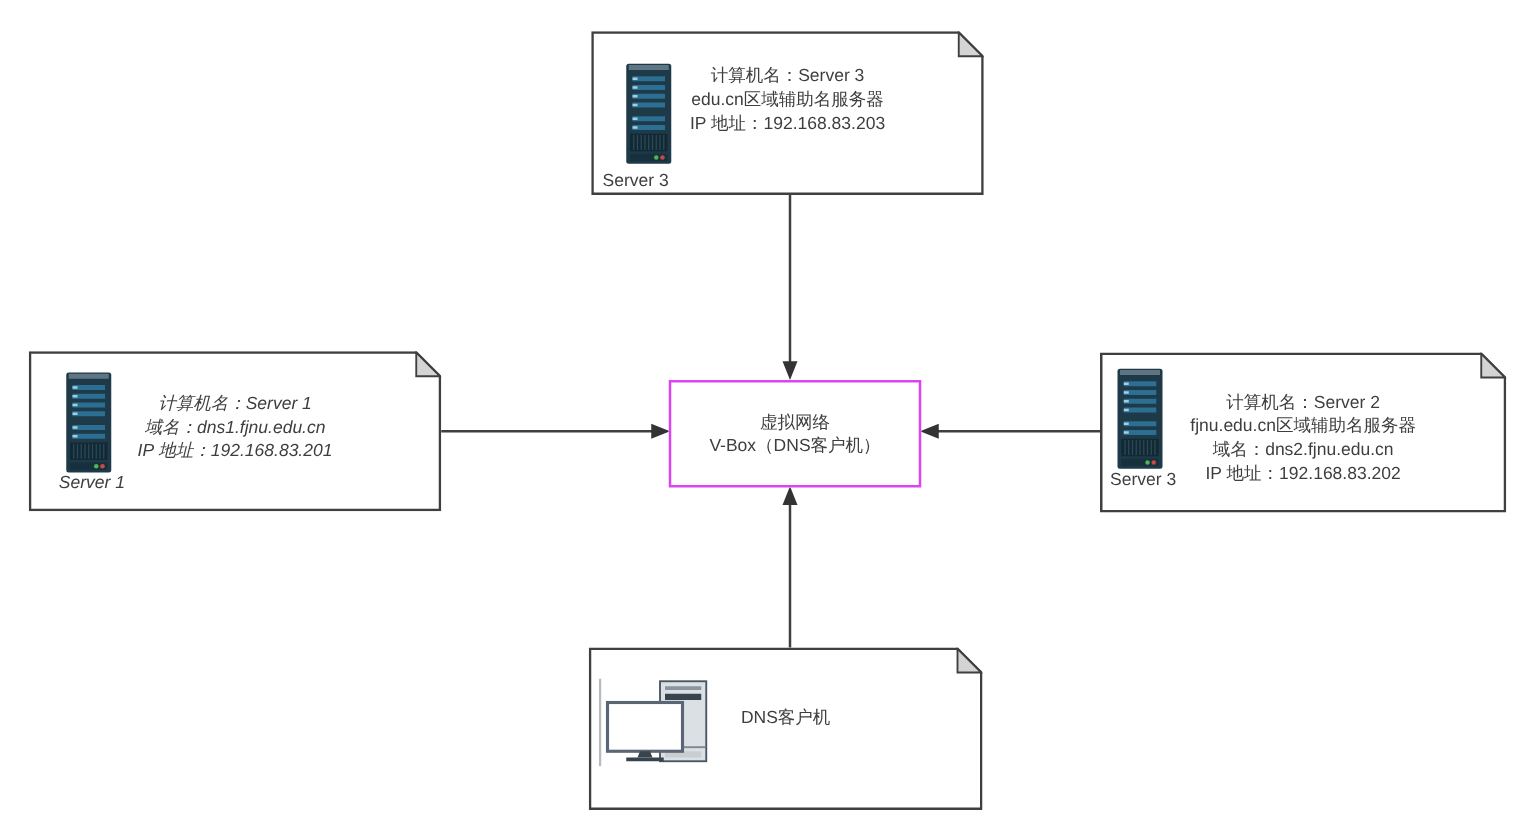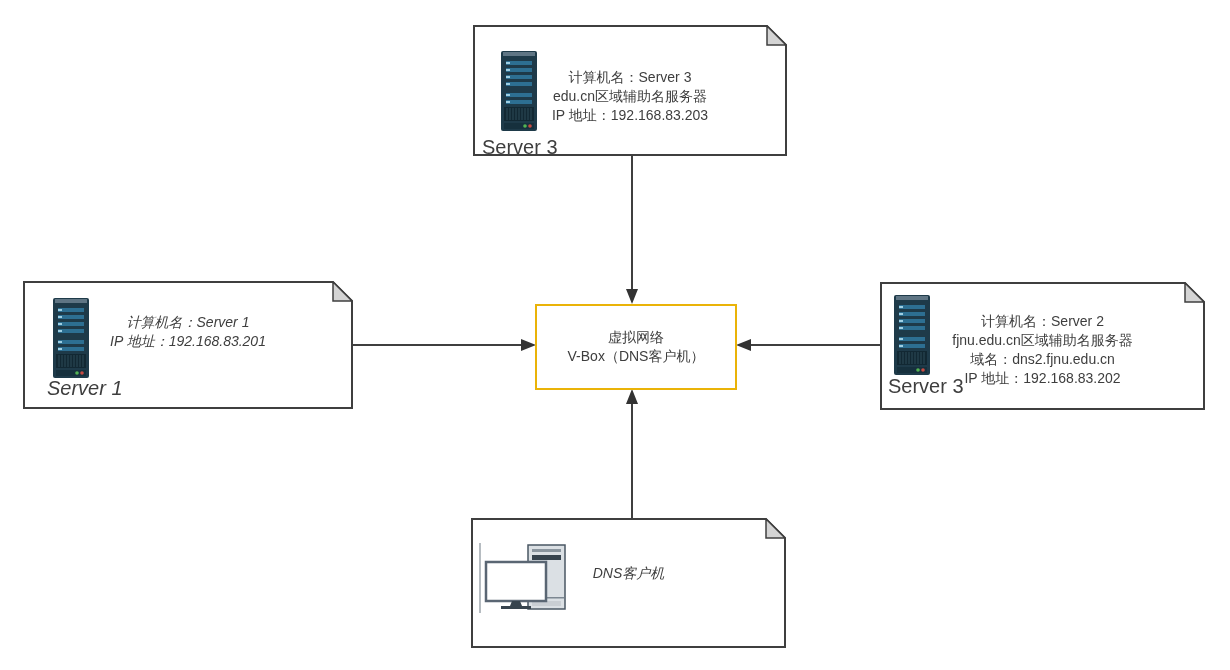--- a/index.html
+++ b/index.html
@@ -19,48 +19,48 @@
     position: absolute;
     left: 0; right: 0;
     text-align: center;
     font-size: 14px;
     line-height: 19px;
     color: #3e3e3e;
     white-space: nowrap;
   }
   .node-caption {
     position: absolute;
-    font-size: 20px;
+    font-size: 14px;
     color: #3e3e3e;
     white-space: nowrap;
   }
   .node-icon { position: absolute; }
   .center-box {
     position: absolute;
     left: 535px; top: 304px;
     width: 202px; height: 86px;
     box-sizing: border-box;
-    border: 2px solid #eab308;
+    border: 2px solid #d946ef;
     background: #ffffff;
     display: flex;
     flex-direction: column;
     align-items: center;
     justify-content: center;
     font-size: 14px;
     line-height: 19px;
     color: #3e3e3e;
     text-align: center;
   }
   
   .node-top    { left: 473px; top: 25px;  width: 314px; height: 131px; }
   .node-left   { left: 23px;  top: 281px; width: 330px; height: 128px; }
   .node-right  { left: 880px; top: 282px; width: 325px; height: 128px; }
-  .node-bottom { left: 471px; top: 518px; width: 315px; height: 130px; font-style: italic; }
-
-  .node-top    .node-text { top: 43px; text-align: center; }
+  .node-bottom { left: 471px; top: 518px; width: 315px; height: 130px; }
+
+  .node-top    .node-text { top: 26px; text-align: center; }
   .node-left   .node-text { top: 32px; font-style: italic; }
   .node-right  .node-text { top: 30px; }
   .node-bottom .node-text { top: 46px; }
 
   .node-top    .node-icon   { left: 27px; top: 24px; }
   .node-left   .node-icon   { left: 29px; top: 15px; }
   .node-right  .node-icon   { left: 13px; top: 11px; }
   .node-bottom .node-icon   { left: 8px;  top: 22px; }
 
   .node-top    .node-caption { left: 9px;  top: 111px; }
@@ -166,20 +166,21 @@
             <line x1="28" y1="59" x2="28" y2="71"></line>
             <line x1="31" y1="59" x2="31" y2="71"></line>
         </g>
         <rect x="4" y="74" width="30" height="6" fill="#16303d"></rect>
         <circle cx="25" cy="77" r="1.8" fill="#54b354"></circle>
         <circle cx="30" cy="77" r="1.8" fill="#c84a42"></circle>
       </svg>
     </div>
     <div class="node-text">
       <div>计算机名：Server 1</div>
+      <div>域名：dns1.fjnu.edu.cn</div>
       <div>IP 地址：192.168.83.201</div>
     </div>
     <div class="node-caption">Server 1</div>
   </div>
 
   <div class="node node-right">
     <svg class="doc-shape" width="325" height="128">
       <path d="M1 1 L305 1 L324 20 L324 127 L1 127 Z" fill="#ffffff" stroke="#3f3f3f" stroke-width="2"></path>
       <path d="M305 1 L305 20 L324 20 Z" fill="#d4d4d4" stroke="#3f3f3f" stroke-width="1.5"></path>
     </svg>

